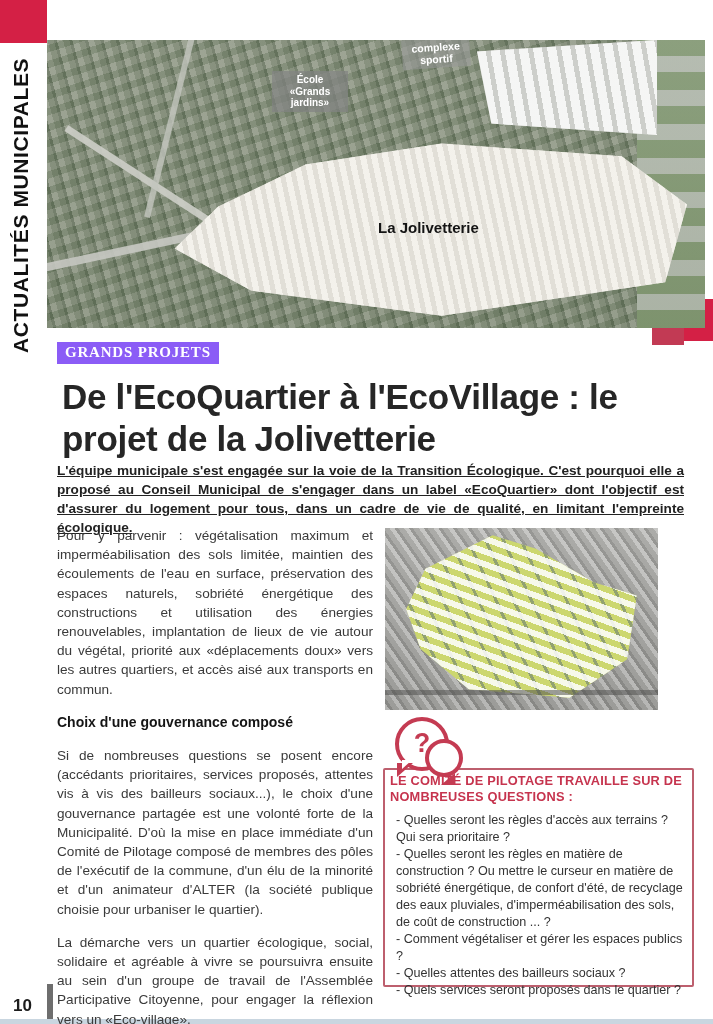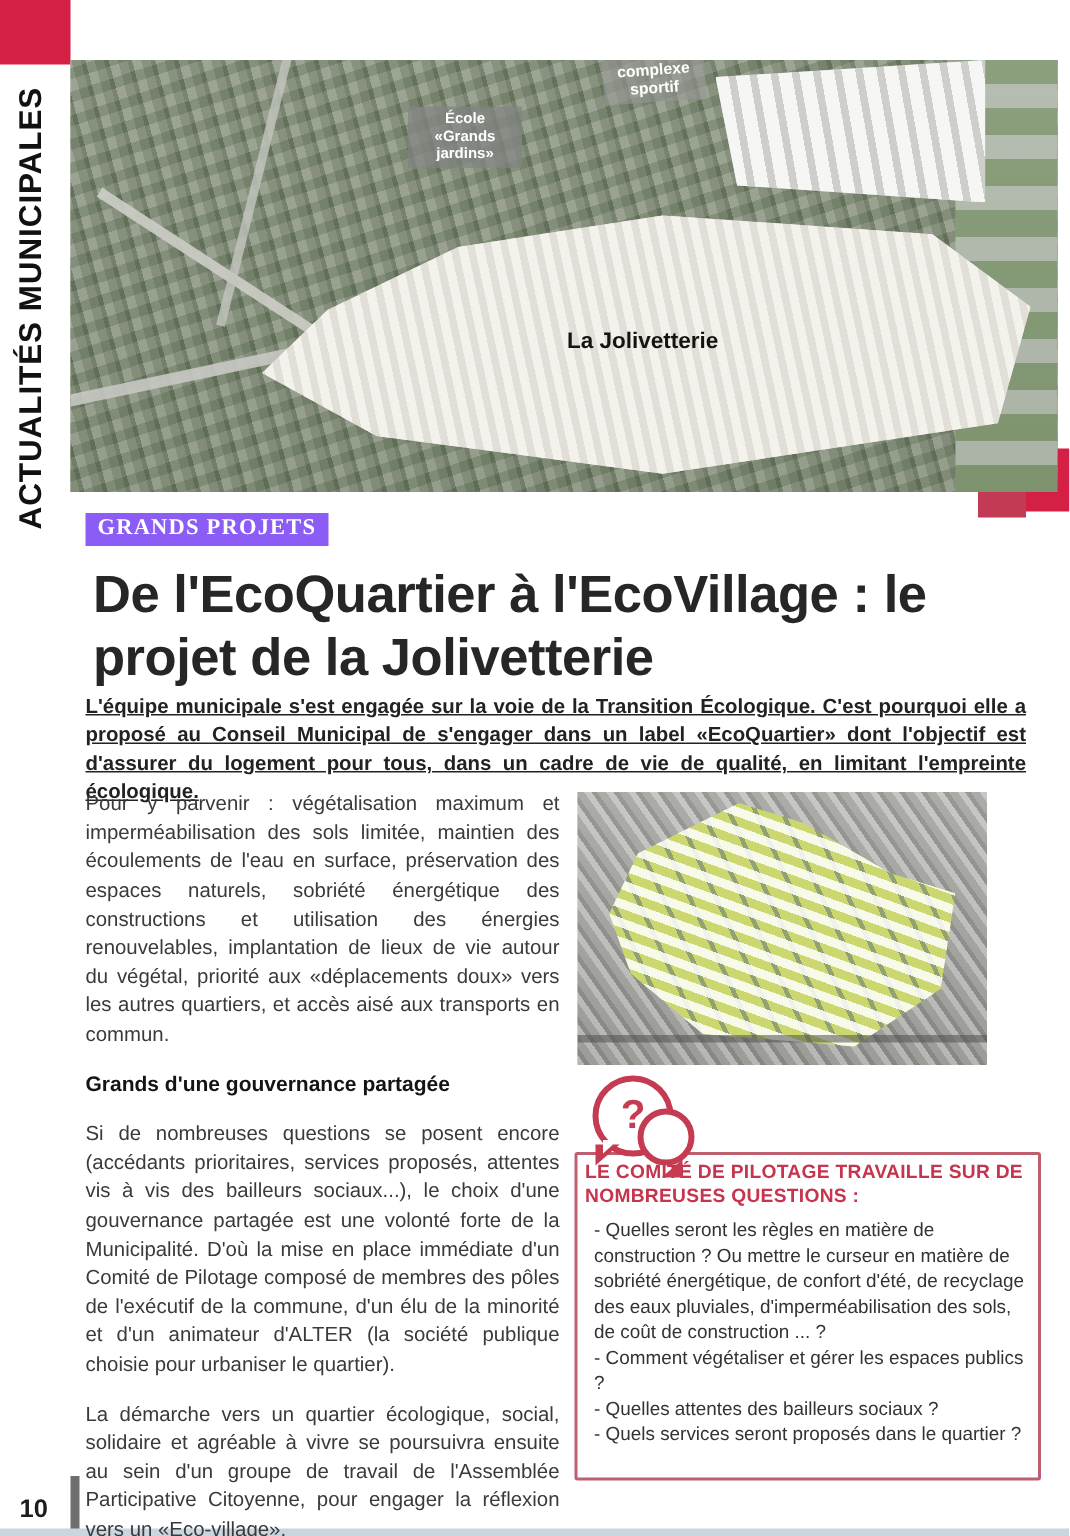--- a/index.html
+++ b/index.html
@@ -111,40 +111,41 @@
 </div>
 
 <div class="abs badge">GRANDS PROJETS</div>
 
 <h1 class="abs title" style="margin:6px;">De l'EcoQuartier à l'EcoVillage : le projet de la Jolivetterie</h1>
 
 <div class="abs intro">L'équipe municipale s'est engagée sur la voie de la Transition Écologique. C'est pourquoi elle a proposé au Conseil Municipal de s'engager dans un label «EcoQuartier» dont l'objectif est d'assurer du logement pour tous, dans un cadre de vie de qualité, en limitant l'empreinte écologique.</div>
 
 <div class="abs col-left">
   <p>Pour y parvenir : végétalisation maximum et imperméabilisation des sols limitée, maintien des écoulements de l'eau en surface, préservation des espaces naturels, sobriété énergétique des constructions et utilisation des énergies renouvelables, implantation de lieux de vie autour du végétal, priorité aux «déplacements doux» vers les autres quartiers, et accès aisé aux transports en commun.</p>
-  <p class="subhead">Grands d'une gouvernance partagée</p>
+  <p class="subhead">Choix d'une gouvernance composé</p>
   <p>Si de nombreuses questions se posent encore (accédants prioritaires, services proposés, attentes vis à vis des bailleurs sociaux...), le choix d'une gouvernance partagée est une volonté forte de la Municipalité. D'où la mise en place immédiate d'un Comité de Pilotage composé de membres des pôles de l'exécutif de la commune, d'un élu de la minorité et d'un animateur d'ALTER (la société publique choisie pour urbaniser le quartier).</p>
   <p>La démarche vers un quartier écologique, social, solidaire et agréable à vivre se poursuivra ensuite au sein d'un groupe de travail de l'Assemblée Participative Citoyenne, pour engager la réflexion vers un «Eco-village».</p>
 
 </div>
 
 <div class="abs map">
   <div class="map-green"></div>
   <div class="map-road"></div>
 </div>
 
 <div class="abs qbox"></div>
 <div class="abs qicon">
   <div class="bubble1">?</div>
   <div class="bubble1-tail"></div>
   <div class="bubble1-tail-fill"></div>
   <div class="bubble2"></div>
   <div class="bubble2-tail"></div>
 </div>
 <div class="abs qheading">LE COMITÉ DE PILOTAGE TRAVAILLE SUR DE NOMBREUSES QUESTIONS :</div>
 <div class="abs qlist">
+  <div>- Quelles seront les règles d'accès aux terrains ? Qui sera prioritaire ?</div>
   <div>- Quelles seront les règles en matière de construction ? Ou mettre le curseur en matière de sobriété énergétique, de confort d'été, de recyclage des eaux pluviales, d'imperméabilisation des sols, de coût de construction ... ?</div>
   <div>- Comment végétaliser et gérer les espaces publics ?</div>
   <div>- Quelles attentes des bailleurs sociaux ?</div>
   <div>- Quels services seront proposés dans le quartier ?</div>
 </div>
 
 <div class="abs page-number">10</div>
 
 </body></html>

